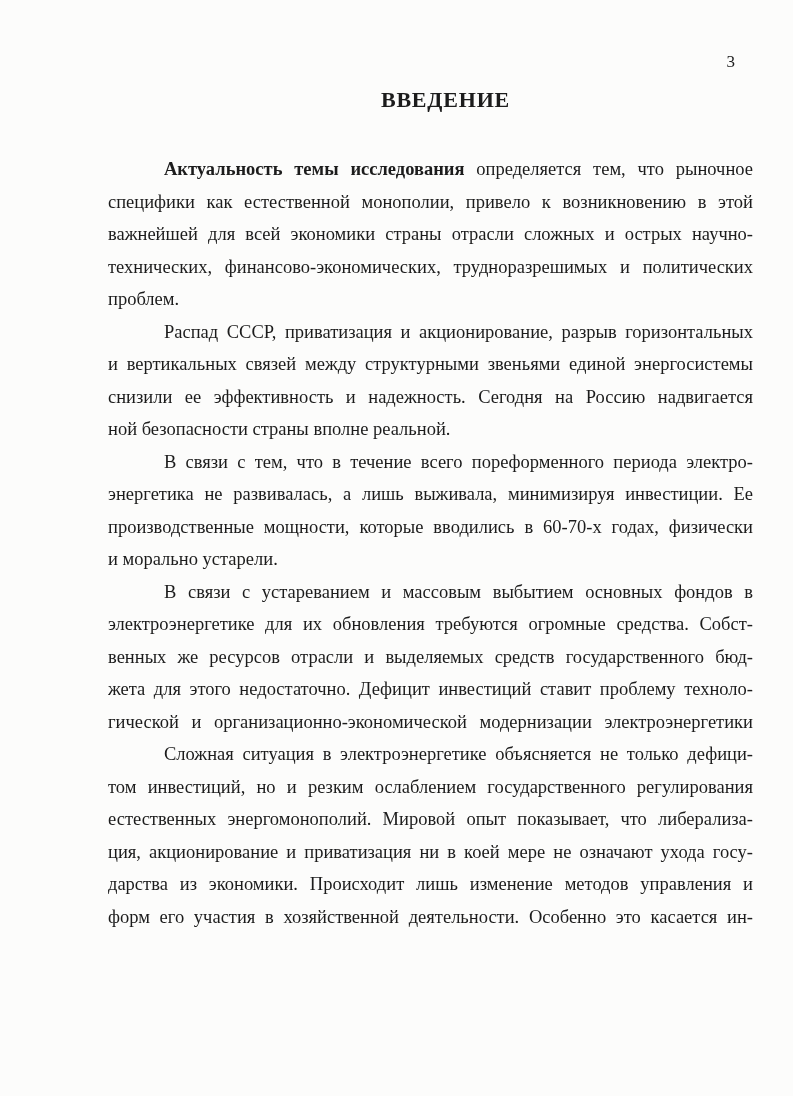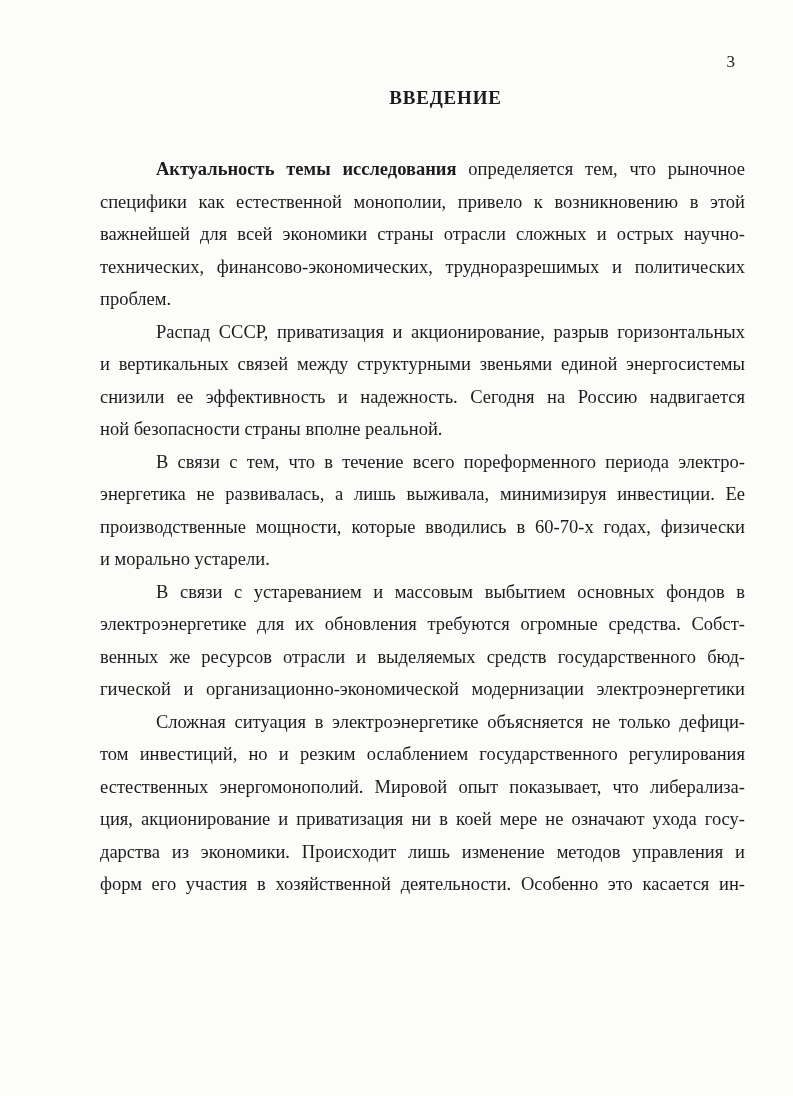--- a/index.html
+++ b/index.html
@@ -29,28 +29,28 @@
   }
   .heading {
     position: absolute;
     top: 87px;
     left: 100px;
     width: 645px;
     box-sizing: border-box;
     padding-left: 46px;
     margin: 0;
     text-align: center;
-    font-size: 19px;
+    font-size: 22px;
     font-weight: bold;
     letter-spacing: 0.8px;
   }
   .text-body {
     position: absolute;
     top: 153px;
-    left: 100px;
+    left: 108px;
     width: 645px;
     font-size: 18.5px;
   }
   .para {
     margin: 0;
   }
   .line {
     height: 32.5px;
     line-height: 32.5px;
     overflow: hidden;
@@ -94,20 +94,21 @@
       <div class="para">
         <div class="line j ind">В связи с тем, что в течение всего пореформенного периода электро-</div>
         <div class="line j">энергетика не развивалась, а лишь выживала, минимизируя инвестиции. Ее</div>
         <div class="line j">производственные мощности, которые вводились в 60-70-х годах, физически</div>
         <div class="line">и морально устарели.</div>
       </div>
       <div class="para">
         <div class="line j ind">В связи с устареванием и массовым выбытием основных фондов в</div>
         <div class="line j">электроэнергетике для их обновления требуются огромные средства. Собст-</div>
         <div class="line j">венных же ресурсов отрасли и выделяемых средств государственного бюд-</div>
+        <div class="line j">жета для этого недостаточно. Дефицит инвестиций ставит проблему техноло-</div>
         <div class="line j">гической и организационно-экономической модернизации электроэнергетики</div>
       </div>
       <div class="para">
         <div class="line j ind">Сложная ситуация в электроэнергетике объясняется не только дефици-</div>
         <div class="line j">том инвестиций, но и резким ослаблением государственного регулирования</div>
         <div class="line j">естественных энергомонополий. Мировой опыт показывает, что либерализа-</div>
         <div class="line j">ция, акционирование и приватизация ни в коей мере не означают ухода госу-</div>
         <div class="line j">дарства из экономики. Происходит лишь изменение методов управления и</div>
         <div class="line j">форм его участия в хозяйственной деятельности. Особенно это касается ин-</div>
       </div>

